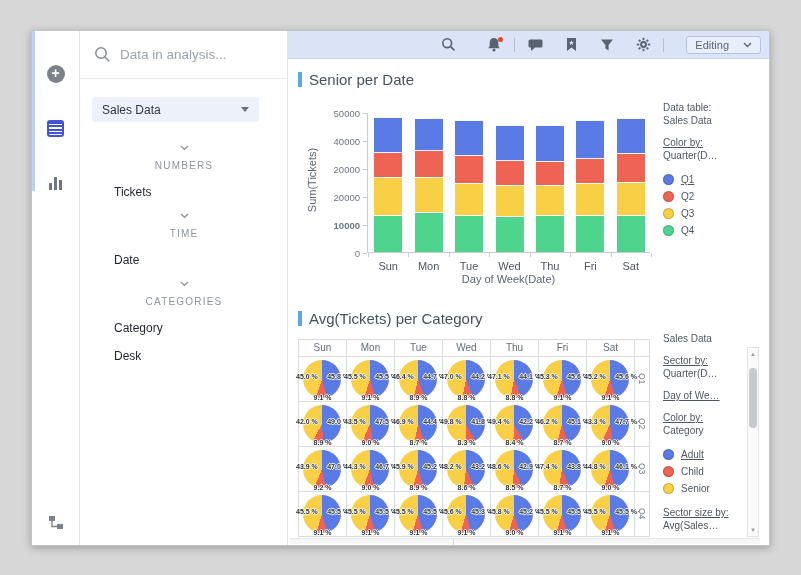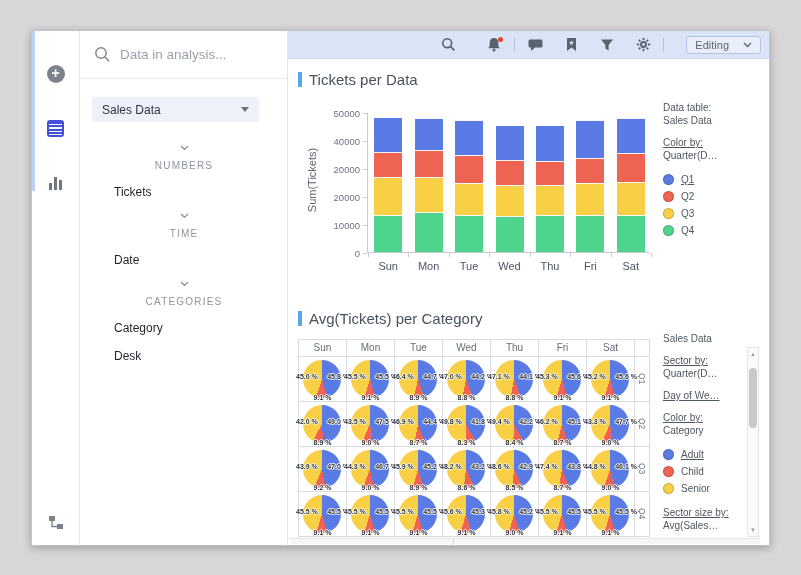--- a/index.html
+++ b/index.html
@@ -224,27 +224,27 @@
         <svg width="9" height="6" viewBox="0 0 9 6">
           <path d="M1 1 L4.5 4.5 L8 1" stroke="#5c6575" stroke-width="1.4" fill="none"></path>
         </svg>
       </div>
     </div>
 
     <div class="content">
 
       <div class="chart-title" style="left:10px; top:12px;">
         <span class="title-accent" style="background:#58a8e8"></span>
-        <span class="title-text">Tickets per Data</span>
+        <span class="title-text">Senior per Date</span>
       </div>
       <div class="axis-label" id="bar-ylabel">Sum(Tickets)</div>
       <div id="bar-plot">
           <div class="ytick-label" style="left: -50px; top: 135px;">0</div>
           <div class="ytick-mark" style="left: -5px; top: 140px;"></div>
-          <div class="ytick-label" style="left: -50px; top: 107px;">10000</div>
+          <div class="ytick-label" style="left: -50px; top: 107px; font-weight: bold;">10000</div>
           <div class="ytick-mark" style="left: -5px; top: 112px;"></div>
           <div class="ytick-label" style="left: -50px; top: 79px;">20000</div>
           <div class="ytick-mark" style="left: -5px; top: 84px;"></div>
           <div class="ytick-label" style="left: -50px; top: 51px;">20000</div>
           <div class="ytick-mark" style="left: -5px; top: 56px;"></div>
           <div class="ytick-label" style="left: -50px; top: 23px;">40000</div>
           <div class="ytick-mark" style="left: -5px; top: 28px;"></div>
           <div class="ytick-label" style="left: -50px; top: -5px;">50000</div>
           <div class="ytick-mark" style="left: -5px; top: 0px;"></div>
           <div class="cat-label" style="left: 0.214286px; top: 147px; width: 40px;">Sun</div>
@@ -284,20 +284,21 @@
           <div class="bar-seg" style="left: 248.786px; width: 28px; bottom: 98.84px; height: 35px; background: rgb(90, 123, 230);"></div>
           <div class="xtick-mark" style="left: 0px; top: 140px;"></div>
           <div class="xtick-mark" style="left: 40.4286px; top: 140px;"></div>
           <div class="xtick-mark" style="left: 80.8571px; top: 140px;"></div>
           <div class="xtick-mark" style="left: 121.286px; top: 140px;"></div>
           <div class="xtick-mark" style="left: 161.714px; top: 140px;"></div>
           <div class="xtick-mark" style="left: 202.143px; top: 140px;"></div>
           <div class="xtick-mark" style="left: 242.571px; top: 140px;"></div>
           <div class="xtick-mark" style="left: 283px; top: 140px;"></div>
         </div>
+      <div class="axis-label" style="left:79px; top:214px; width:283px; text-align:center;">Day of Week(Date)</div>
       <div class="legend" id="legend1" style="left:375px; top:42px; width:100px;">
           <div class="legend-line">
             <span>Data table:</span>
           </div>
           <div class="legend-line">
             <span>Sales Data</span>
           </div>
           <div class="legend-line legend-gap">
             <span>Color by:</span>
           </div>

